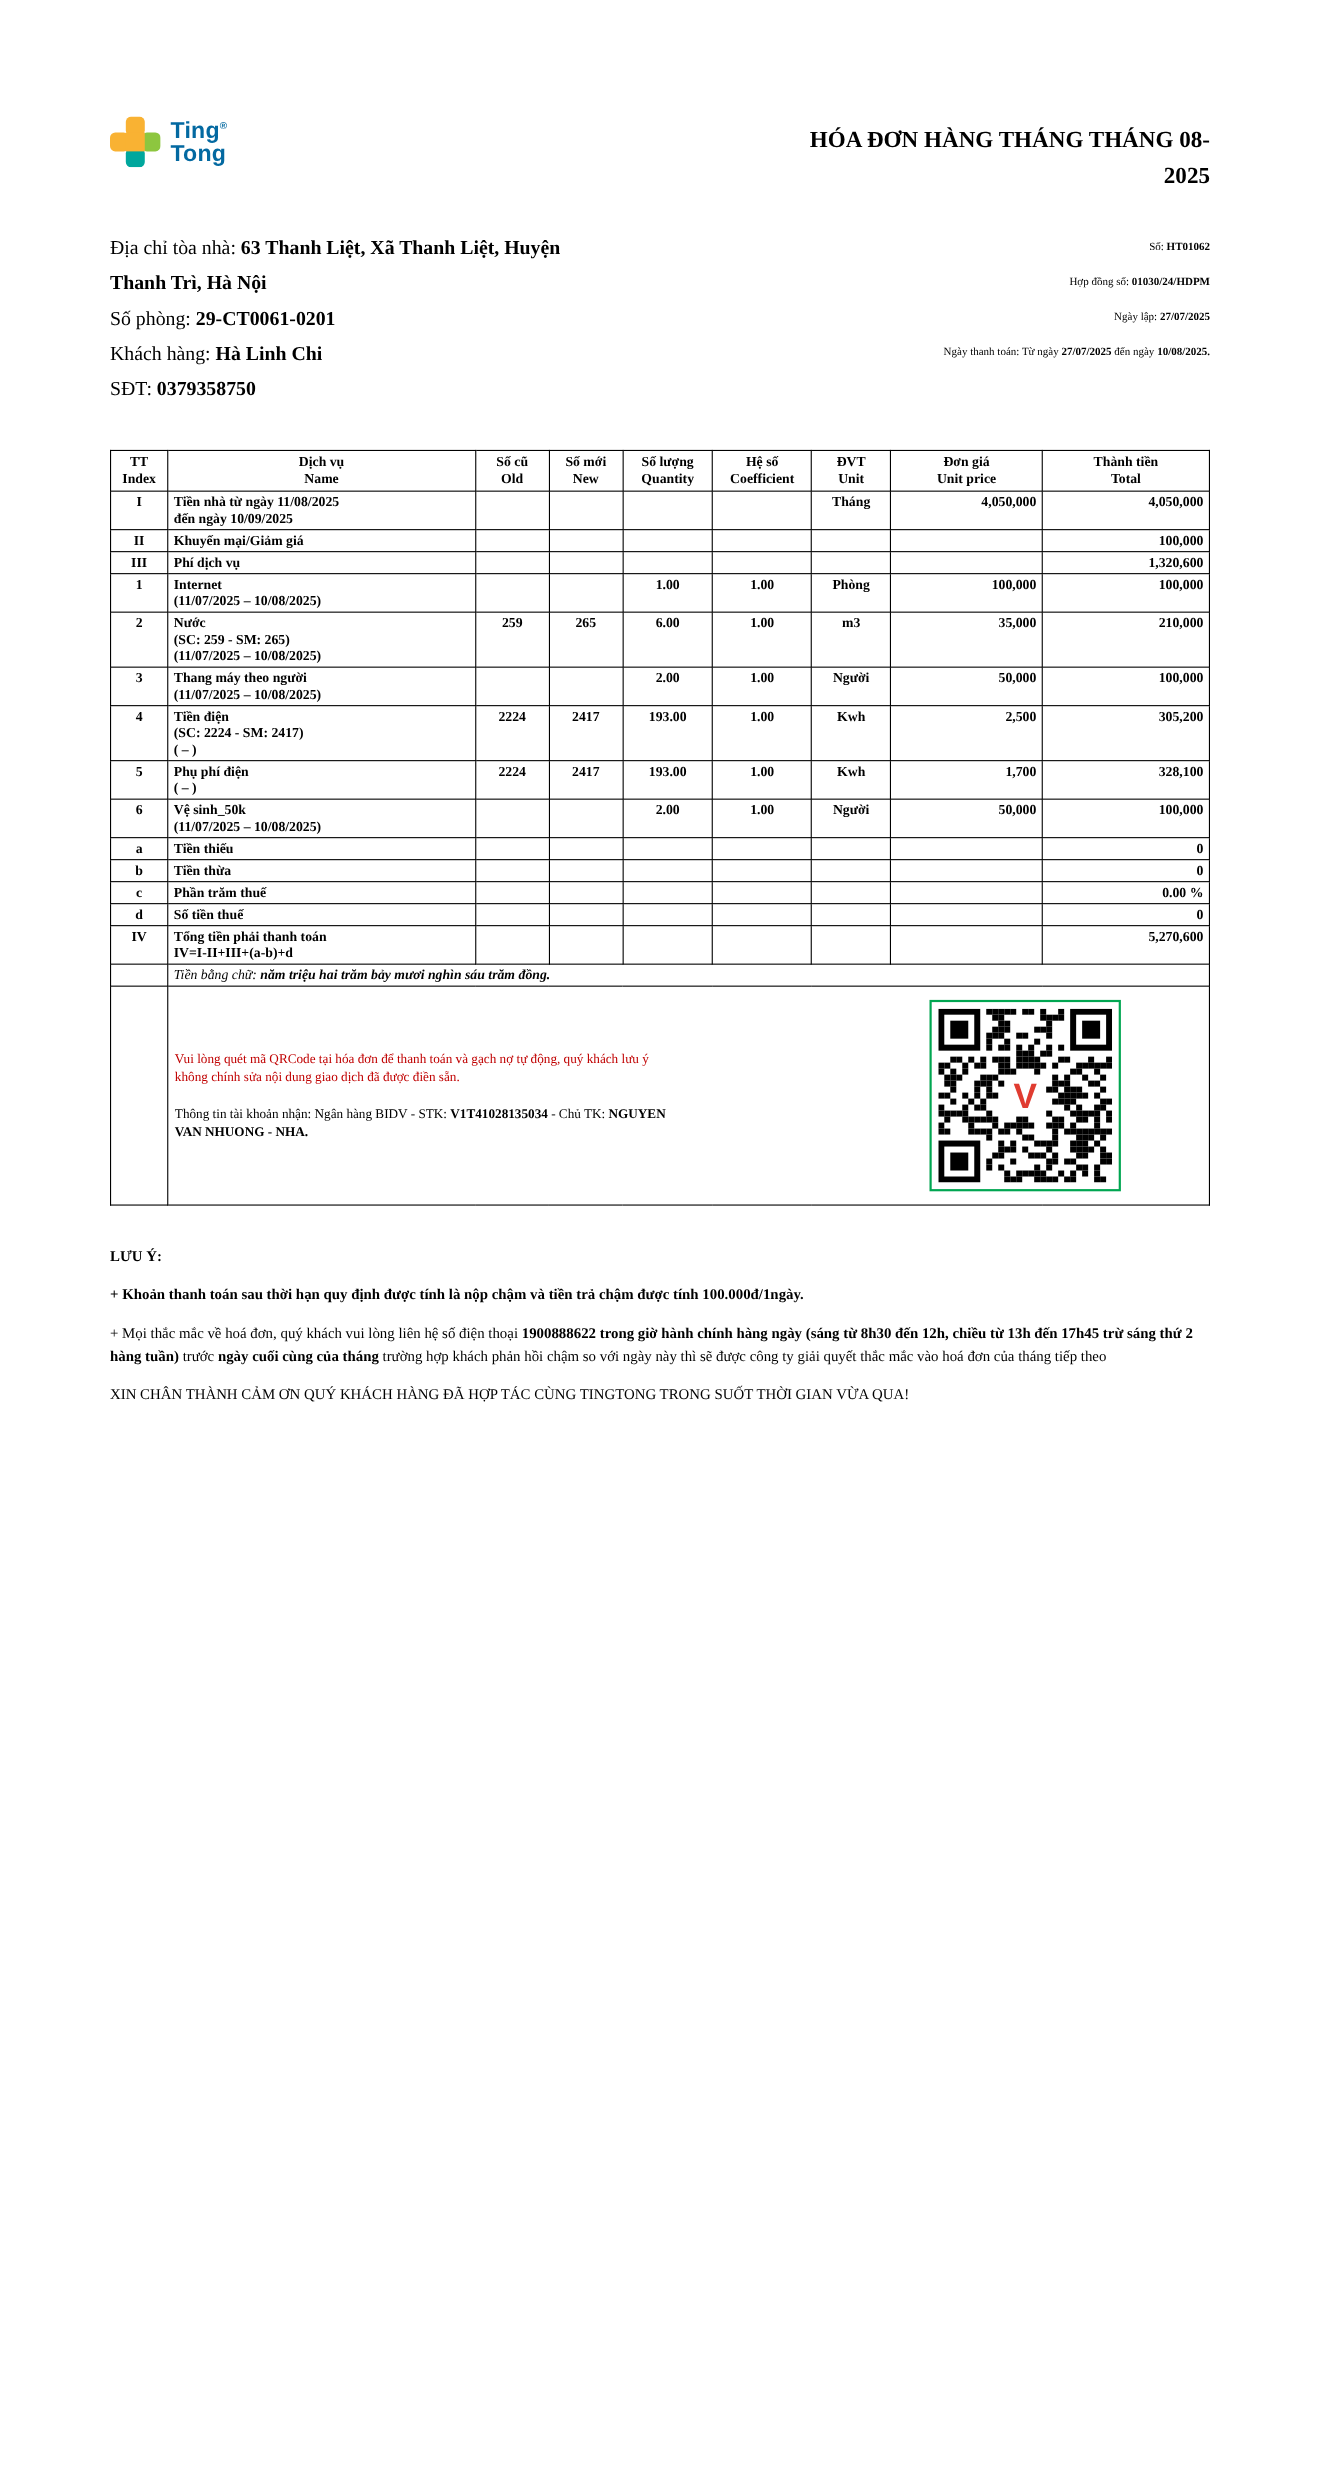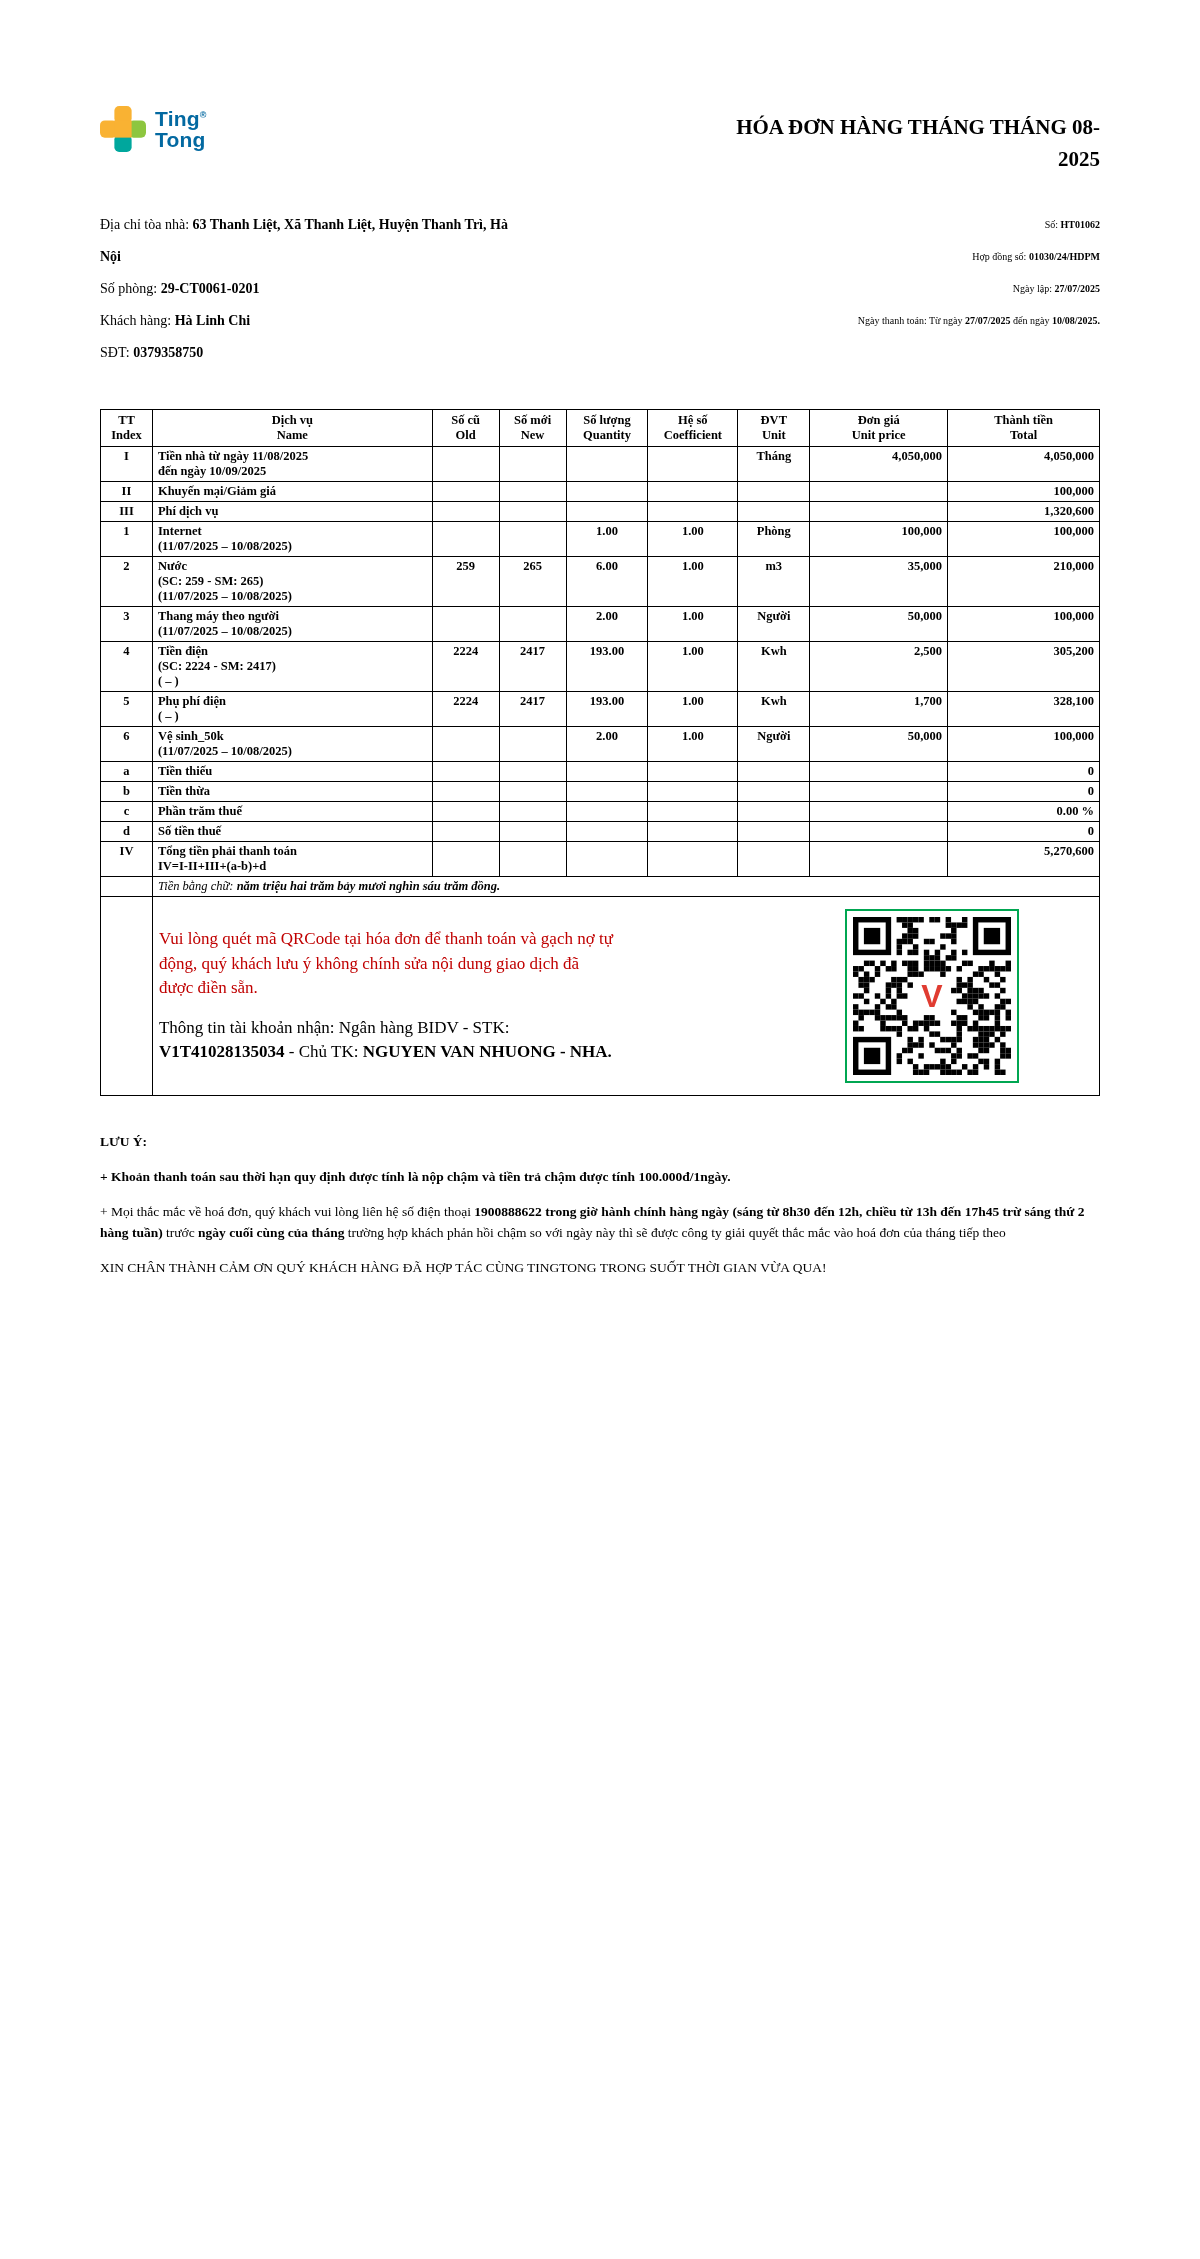--- a/index.html
+++ b/index.html
@@ -13,37 +13,37 @@
   
   .header-row { display:flex; justify-content:space-between; align-items:flex-start; }
   .logo { display:flex; align-items:center; gap:9px; }
   .logo-icon { width:46px; height:46px; display:block; }
   .logo-text { font-family:"Liberation Sans", sans-serif; font-weight:bold; font-size:21px; line-height:1.0; color:#1B3A5A; letter-spacing:.2px; }
   .reg { font-size:9px; vertical-align:super; font-weight:bold; }
   .invoice-title { width:382px; text-align:right; font-size:21px; font-weight:bold; line-height:1.5; margin-top:6px; }
 
   
   .info-row { display:flex; justify-content:space-between; margin-top:34px; }
-  .info-left  { width:410px; font-size:14px; line-height:32px; }
+  .info-left  { width:410px; font-size:18px; line-height:32px; }
   .info-right { width:330px; font-size:10px; line-height:32px; text-align:right; }
 
   
   table.invoice { border-collapse:collapse; width:100%; margin-top:40px; font-size:12.5px; font-weight:bold; table-layout:fixed; }
   table.invoice th, table.invoice td { border:1px solid #000; padding:2px 5px; vertical-align:top; line-height:15px; }
   table.invoice th { text-align:center; padding:3px 2px; }
   .col-index{width:5.2%} .col-name{width:28%} .col-old{width:6.7%} .col-new{width:6.7%}
   .col-qty{width:8.2%} .col-coeff{width:9%} .col-unit{width:7.2%} .col-price{width:13.8%} .col-total{width:15.2%}
   td.c{text-align:center;} td.r{text-align:right; padding-right:7px;} td.l{text-align:left; padding-left:5px;}
 
   .words-cell { font-weight:normal; font-style:italic; padding:4px 6px; }
   .words-value { font-weight:bold; font-style:italic; }
 
   .qr-cell { padding:0 !important; height:198px; }
   .qr-flex { display:flex; align-items:center; height:198px; }
-  .qr-text { width:468px; padding:8px 6px 8px 6px; font-weight:normal; font-size:17px; line-height:1.45; }
+  .qr-text { width:468px; padding:8px 6px 8px 6px; font-weight:normal; font-size:12px; line-height:1.45; }
   .notice { margin-bottom:15px; }
   .qr-wrap { margin-left:auto; margin-right:80px; border:2px solid #00A651; padding:6px; background:#fff; line-height:0; }
 
   
   .notes { margin-top:36px; font-size:13.5px; line-height:1.55; width:1000px; }
   .notes p { margin-bottom:14px; }
   .notes-heading { font-weight:bold; }
   .thanks { font-weight:normal; }
 </style>
 </head>

